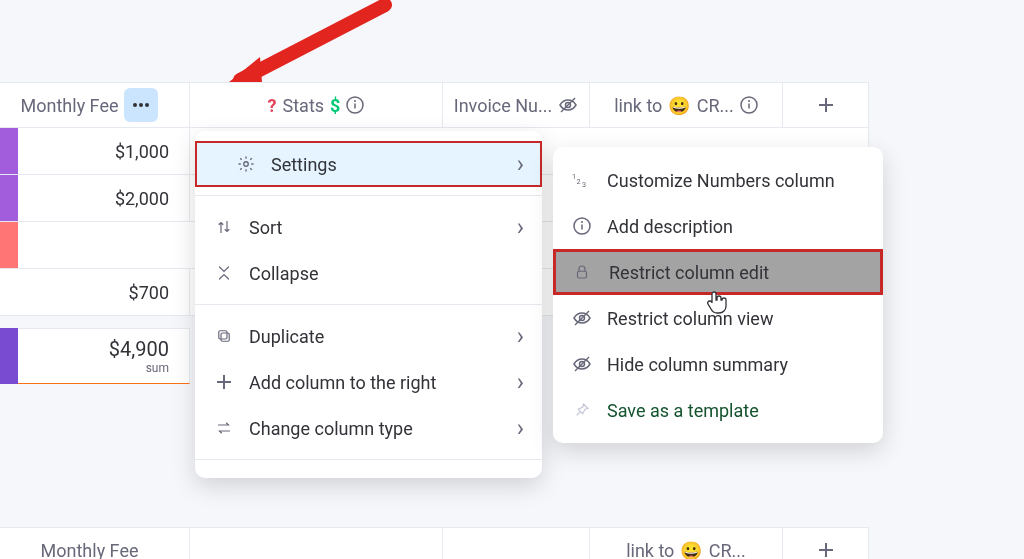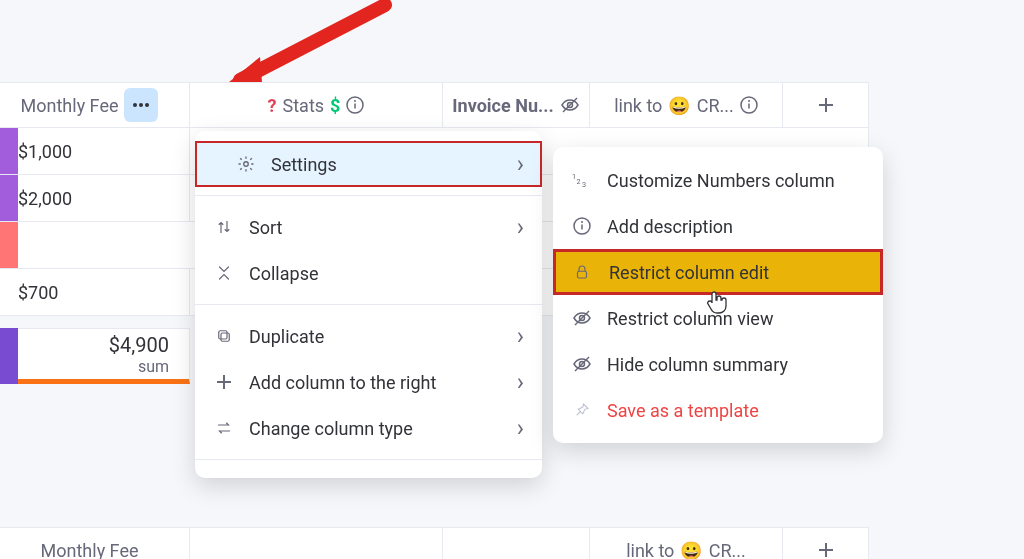--- a/index.html
+++ b/index.html
@@ -5,44 +5,44 @@
   * { box-sizing: border-box; margin: 0; padding: 0; font-family: -apple-system, "Segoe UI", Roboto, Arial, sans-serif; }
   body { width: 1024px; height: 559px; background: #f6f7fb; color: #323338; overflow: hidden; position: relative; font-size: 18px; }
 
   
   .board { position: absolute; left: -10px; top: 82px; }
   .header-row, .row { display: flex; border-bottom: 1px solid #e6e9ef; }
   .header-row { height: 46px; border-top: 1px solid #e6e9ef; background: #fff; }
   .hdr { display: flex; align-items: center; justify-content: center; gap: 6px; border-right: 1px solid #e6e9ef; color: #676879; position: relative; }
   .hdr.monthly  { width: 200px; }
   .hdr.stats    { width: 253px; }
-  .hdr.invoice  { width: 147px; font-weight: bold; }
+  .hdr.invoice  { width: 147px; }
   .hdr.link     { width: 193px; }
   .hdr.add      { width: 86px; justify-content: center; }
 
   .more-pill {
     display: inline-flex; align-items: center; justify-content: center;
     width: 34px; height: 34px; border-radius: 6px; background: #cce5ff;
   }
 
   .row { height: 47px; background: #fff; }
   .row .color-swatch { width: 28px; }
-  .row .cell { width: 172px; display: flex; align-items: center; padding-right: 20px; border-right: 1px solid #e6e9ef; color: #323338; }
+  .row .cell { width: 172px; display: flex; align-items: center; justify-content: flex-end; padding-right: 20px; border-right: 1px solid #e6e9ef; color: #323338; }
   .row .rest { flex: 1; border-right: 1px solid #e6e9ef; }
   .row-purple .color-swatch { background: #a25ddc; }
   .row-orange .color-swatch { background: #ff7575; }
   .row-none   .color-swatch { background: transparent; }
 
   .gap { height: 12px; }
 
   .footer-row { display: flex; height: 56px; }
   .footer-row .color-swatch { width: 28px; }
-  .footer-row .sum-cell { width: 172px; display: flex; flex-direction: column; align-items: flex-end; justify-content: center; padding-right: 20px; background: #fff; border-top: 1px solid #e6e9ef; border-right: 1px solid #e6e9ef; border-bottom: 5px solid #f97316; }
+  .footer-row .sum-cell { width: 172px; display: flex; flex-direction: column; align-items: flex-end; justify-content: center; padding-right: 20px; background: #fff; border-top: 1px solid #e6e9ef; border-right: 1px solid #e6e9ef; border-bottom: 1px solid #f97316; }
   .footer-row .sum-val { font-size: 20px; color: #323338; }
-  .footer-row .sum-lbl { font-size: 16px; color: #676879; }
+  .footer-row .sum-lbl { font-size: 12px; color: #676879; }
   .row-purple-deep .color-swatch { background: #784bd1; }
 
   
   .second-header { position: absolute; top: 527px; left: -10px; height: 46px; display: flex; background: #fff; border-top: 1px solid #e6e9ef; border-bottom: 1px solid #e6e9ef; }
 
   
   .arrow { position: absolute; top: -5px; left: 205px; width: 190px; height: 110px; pointer-events: none; }
 
   
   .menu {
@@ -59,22 +59,22 @@
   .menu-item .ico { width: 22px; display: inline-flex; justify-content: center; color: #676879; }
   .menu-item.hl { background: #e5f4ff; outline: 2px solid #c62828; outline-offset: -2px; padding-left: 40px; }
   .menu .sep { height: 1px; background: #e6e9ef; margin: 8px 0; }
 
   
   .submenu {
     position: absolute; top: 147px; left: 553px; width: 330px;
     background: #fff; border-radius: 10px; box-shadow: 0 8px 24px rgba(0,0,0,0.15);
     padding: 10px 0;
   }
-  .submenu .menu-item.hl2 { background: #eab308; outline: 3px solid #c62828; outline-offset: -3px; gap: 16px; }
-  .submenu .menu-item.disabled { color: #ef4444; }
+  .submenu .menu-item.hl2 { background: #a3a3a3; outline: 3px solid #c62828; outline-offset: -3px; gap: 16px; }
+  .submenu .menu-item.disabled { color: #14532d; }
   .submenu .menu-item.disabled .ico { color: #c3c6d4; }
   .cursor { position: absolute; left: 705px; top: 290px; }
 
   
   svg { display: block; }
   .stat-q { color: #e44258; font-weight: 700; }
   .stat-d { color: #00c875; font-weight: 700; }
 </style>
 </head>
 <body>

